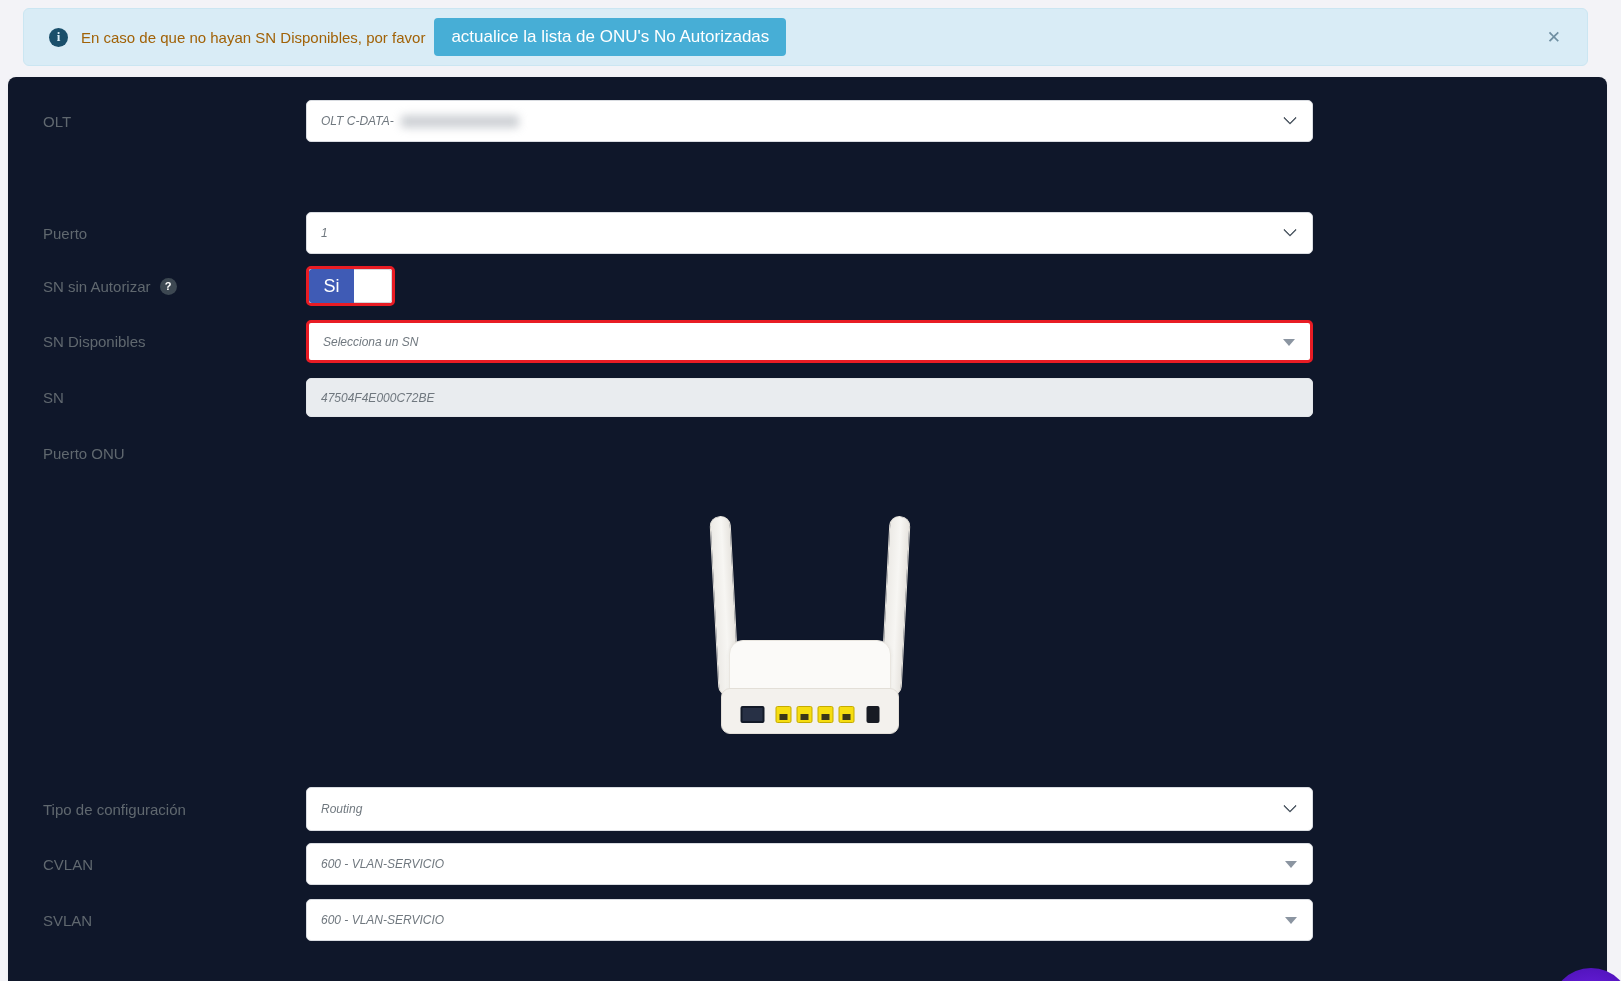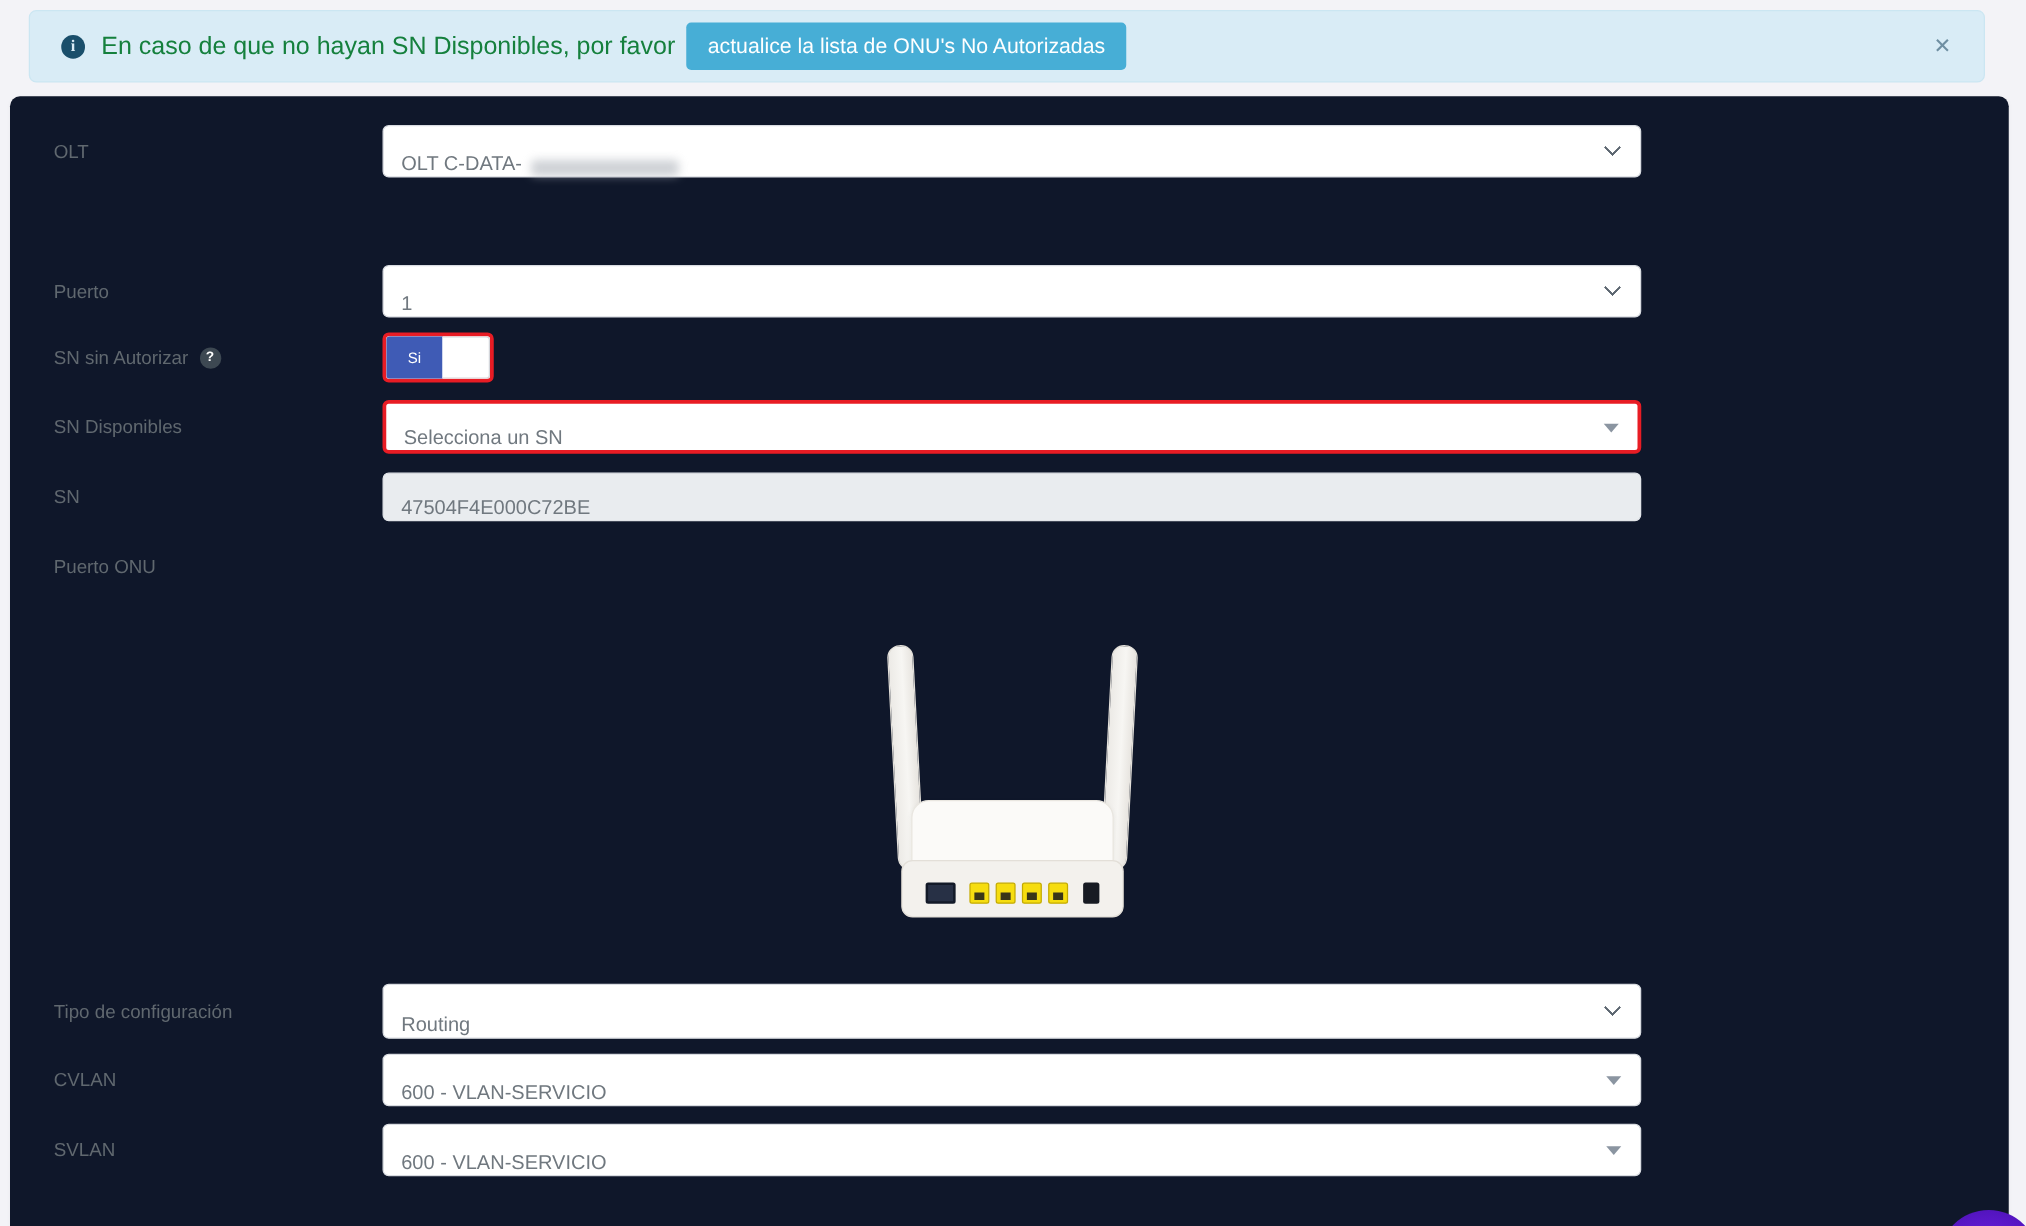--- a/index.html
+++ b/index.html
@@ -16,21 +16,21 @@
     background: #d9ecf6; border: 1px solid #cbe6f2; border-radius: 6px;
     display: flex; align-items: center; padding-left: 25px;
   }
   .info-icon {
     width: 19px; height: 19px; border-radius: 50%;
     background: #1a4f6b; color: #d9ecf6;
     font-size: 13px; font-weight: bold; font-family: "Liberation Serif", serif;
     display: inline-flex; align-items: center; justify-content: center;
     flex: 0 0 auto;
   }
-  .alert-text { color: #15803d; font-size: 20px; margin-left: 13px; }
+  .alert-text { color: #a16207; font-size: 15px; margin-left: 13px; }
   .alert-btn {
     margin-left: 9px; background: #47aed6; color: #ffffff;
     border: none; border-radius: 4px; font-size: 17px;
     font-family: inherit; padding: 9px 17px; cursor: pointer;
   }
   .alert-close {
     position: absolute; right: 20px; top: 50%; transform: translateY(-50%);
     color: #6f8fa2; font-size: 17px; line-height: 1; cursor: pointer;
     padding: 6px;
   }
@@ -43,22 +43,22 @@
   }
   .row { position: absolute; left: 0; right: 0; }
   .row .label {
     position: absolute; left: 35px; top: 0; bottom: 0;
     display: flex; align-items: center;
     color: #60686f; font-size: 15px; white-space: nowrap;
   }
   .control {
     position: absolute; left: 298px; width: 1007px; top: 0; bottom: 0;
     background: #fff; border: 1px solid #d9dce1; border-radius: 5px;
-    display: flex; align-items: flex-end; padding: 0 14px;
-    color: #70787f; font-size: 16px; cursor: pointer;
+    display: flex; align-items: center; padding: 0 14px;
+    color: #70787f; font-size: 12px; cursor: pointer; font-style: italic;
   }
   .chev {
     position: absolute; right: 17px; top: 50%;
     width: 10px; height: 10px; margin-top: -8px;
     border-right: 2px solid #5c6670; border-bottom: 2px solid #5c6670;
     border-radius: 1px; transform: rotate(45deg);
   }
   .tri {
     position: absolute; right: 15px; top: 50%; margin-top: -3px;
     width: 0; height: 0;
@@ -74,21 +74,21 @@
     border-radius: 3px; background: #aeb3ba; filter: blur(4px); opacity: .6;
   }
 
   
   .toggle-outer {
     position: absolute; left: 298px; top: 0; width: 89px; height: 40px;
     border: 3px solid #e81c24; border-radius: 5px; background: #fff;
     display: flex; overflow: hidden; cursor: pointer;
   }
   .toggle-on {
-    width: 45px; background: #3f5bb5; color: #fff; font-size: 12px;
+    width: 45px; background: #3f5bb5; color: #fff; font-size: 18px;
     display: flex; align-items: center; justify-content: center;
     border-radius: 3px 0 0 3px;
   }
   .toggle-off {
     flex: 1; background: #fff; border: 1px solid #d3d6db; border-left: none;
     border-radius: 0 3px 3px 0;
   }
   .q-icon {
     display: inline-flex; width: 17px; height: 17px; margin-left: 9px;
     border-radius: 50%; background: #3d4852; color: #fff;

